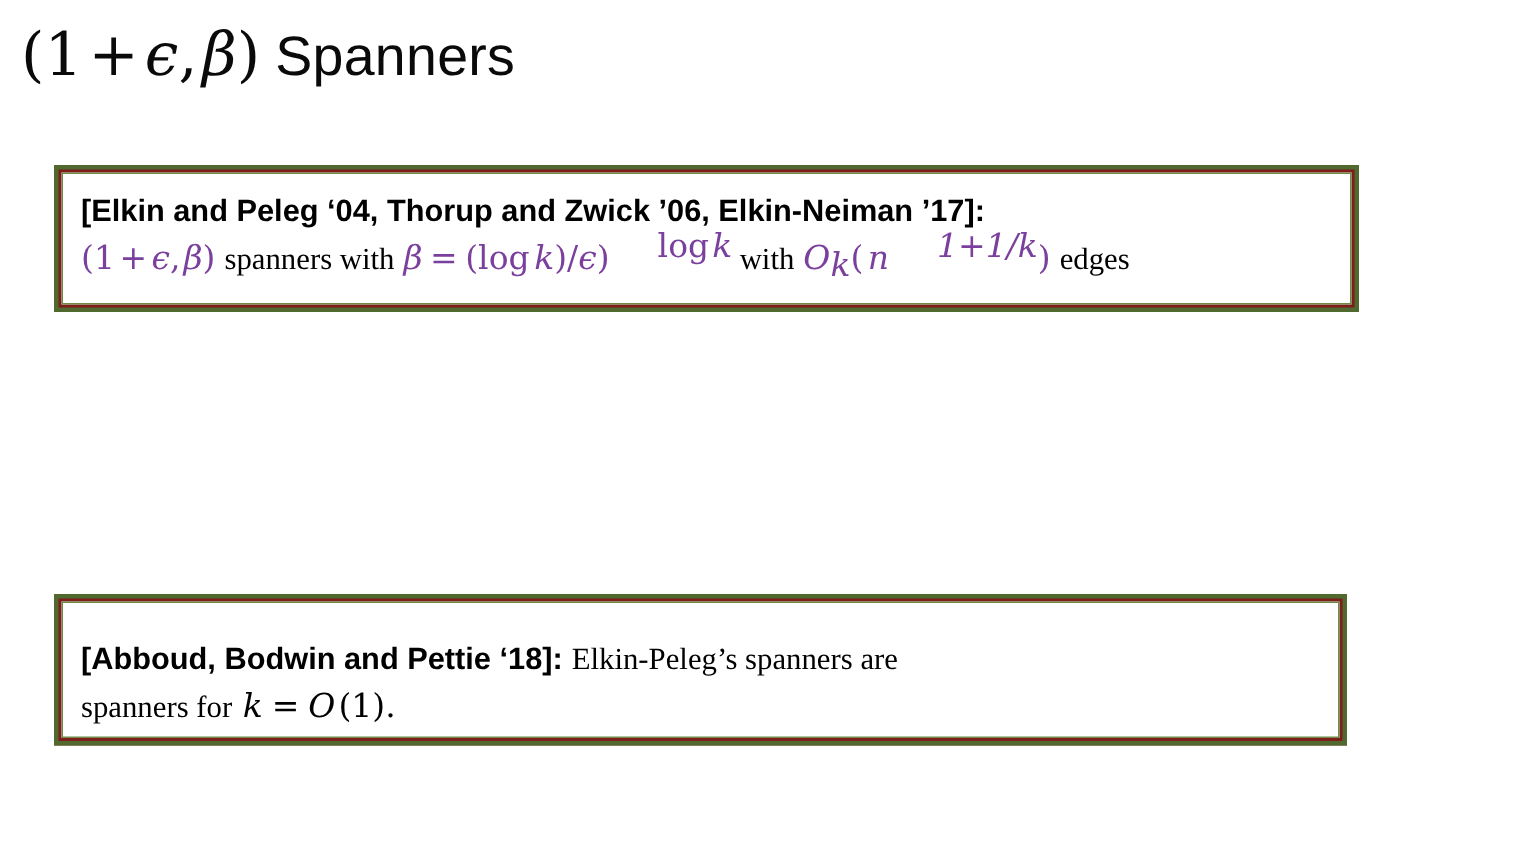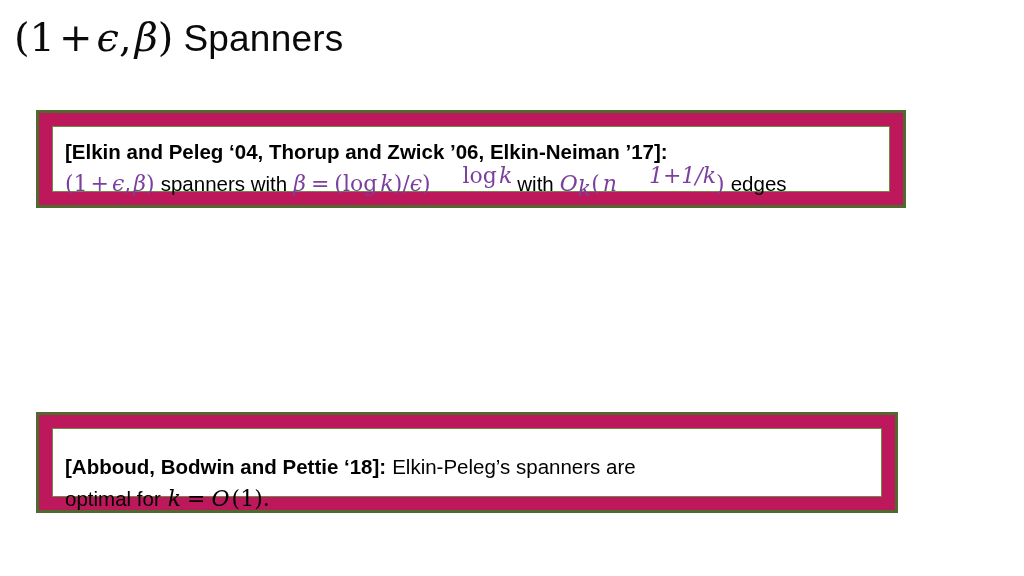--- a/index.html
+++ b/index.html
@@ -42,44 +42,44 @@
   }
   #slide-title .plain {
     font-family: "Liberation Sans", sans-serif;
     font-size: 37px;
     letter-spacing: 0.2px;
   }
 
   
   .callout {
     position: absolute;
-    background: #be185d;
+    background: #7f1d1d;
     box-sizing: border-box;
     border: 3px solid #50692f;
-    padding: 13px;
+    padding: 2px;
   }
   .callout .inner {
     box-sizing: border-box;
     width: 100%;
     height: 100%;
     border: 1px solid #6f8a46;
     background: #ffffff;
     padding: 10px 12px 8px 12px;
     position: relative;
   }
 
   #callout-elkin-peleg {
     left: 36px;
     top: 110px;
     width: 870px;
     height: 98px;
   }
   #callout-abboud {
     left: 36px;
-    top: 412px;
+    top: 396px;
     width: 862px;
     height: 101px;
   }
 
   .cite-line {
     font-size: 20.5px;
     font-weight: bold;
     color: #000000;
     white-space: nowrap;
     line-height: 30px;
@@ -111,21 +111,21 @@
     line-height: 0;
     margin-left: 32px;
   }
   sub.sm {
     font-size: 0.62em;
     vertical-align: sub;
     line-height: 0;
   }
   #callout-abboud .body-line { line-height: 32px; }
   .inline-bold { font-weight: bold; }
-  .reg { font-weight: normal; font-family: Liberation Sans, sans-serif; font-size: 20.5px; }
+  .reg { font-weight: normal; font-family: Liberation Serif, serif; font-size: 20.5px; }
 </style>
 </head>
 <body>
 
 <div id="slide-title">
   <span class="mathup">(</span><span class="mathup">1</span><span class="mathup" style="padding:0 4px;">+</span><span class="mathfrag">ϵ</span><span class="mathup">,</span><span class="mathfrag" style="padding-left:3px;">β</span><span class="mathup">)</span><span class="plain" style="padding-left:10px;">Spanners</span>
 </div>
 
 <div class="callout" id="callout-elkin-peleg">
   <div class="inner">
@@ -140,17 +140,17 @@
 </div>
 
 <div class="callout" id="callout-abboud">
   <div class="inner" style="padding-top:22px;">
 
     <div class="body-line">
       <span class="inline-bold" style="font-size:20.5px;">[Abboud, Bodwin and Pettie ‘18]:</span><span class="reg" style="padding-left:6px;">Elkin-Peleg’s spanners are</span>
     </div>
 
     <div class="body-line">
-      <span class="reg">optimal for</span><span class="math" style="padding-left:7px;">k</span><span class="mathn" style="padding:0 6px;">=</span><span class="math">O</span><span class="mathn" style="padding-left:2px;">(</span><span class="mathn">1</span><span class="mathn">)</span><span class="mathn">.</span>
+      <span class="reg">spanners for</span><span class="math" style="padding-left:7px;">k</span><span class="mathn" style="padding:0 6px;">=</span><span class="math">O</span><span class="mathn" style="padding-left:2px;">(</span><span class="mathn">1</span><span class="mathn">)</span><span class="mathn">.</span>
     </div>
 
   </div>
 </div>
 
 </body></html>

